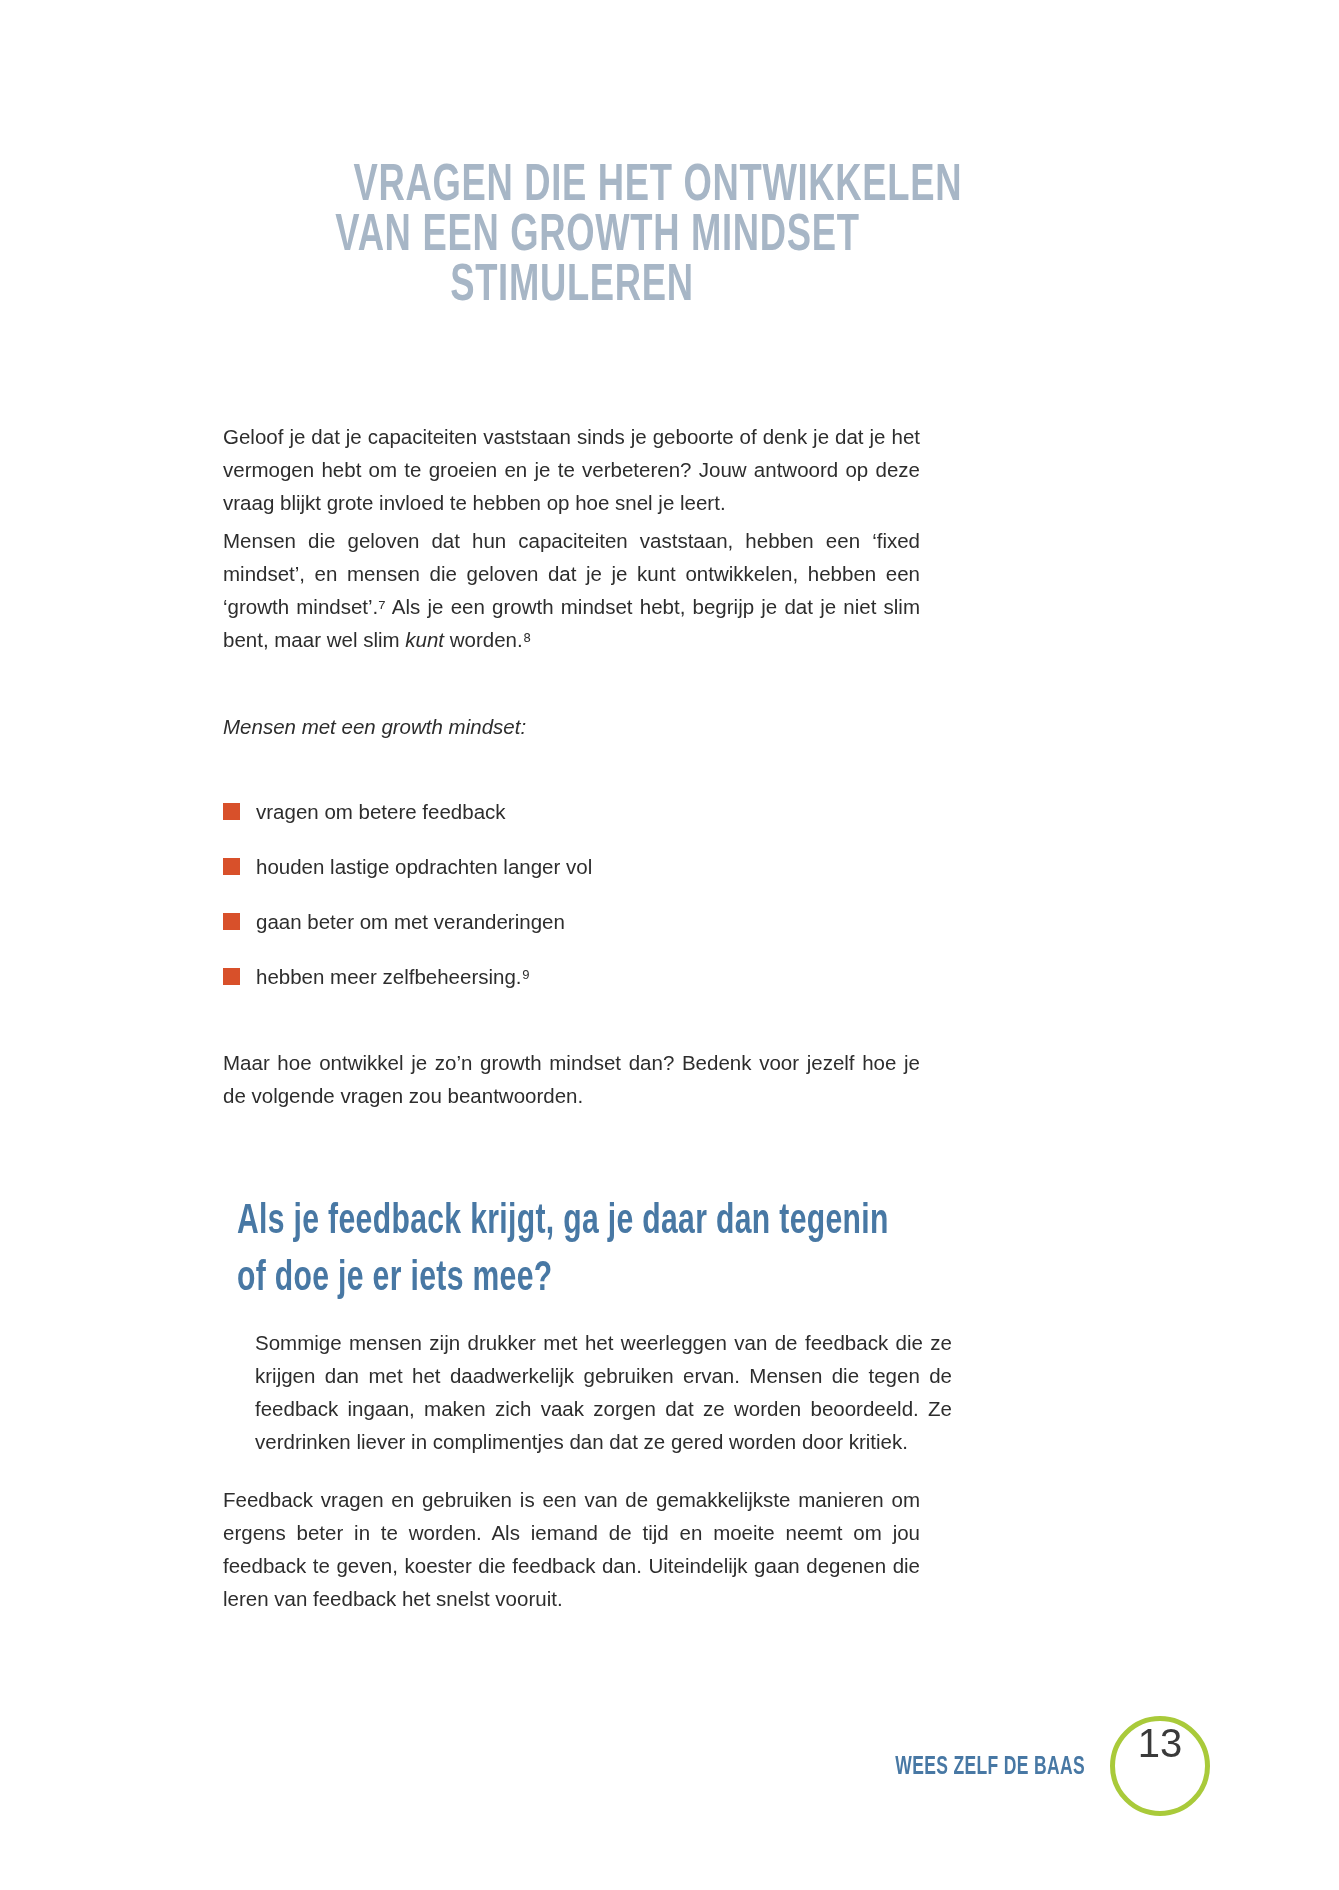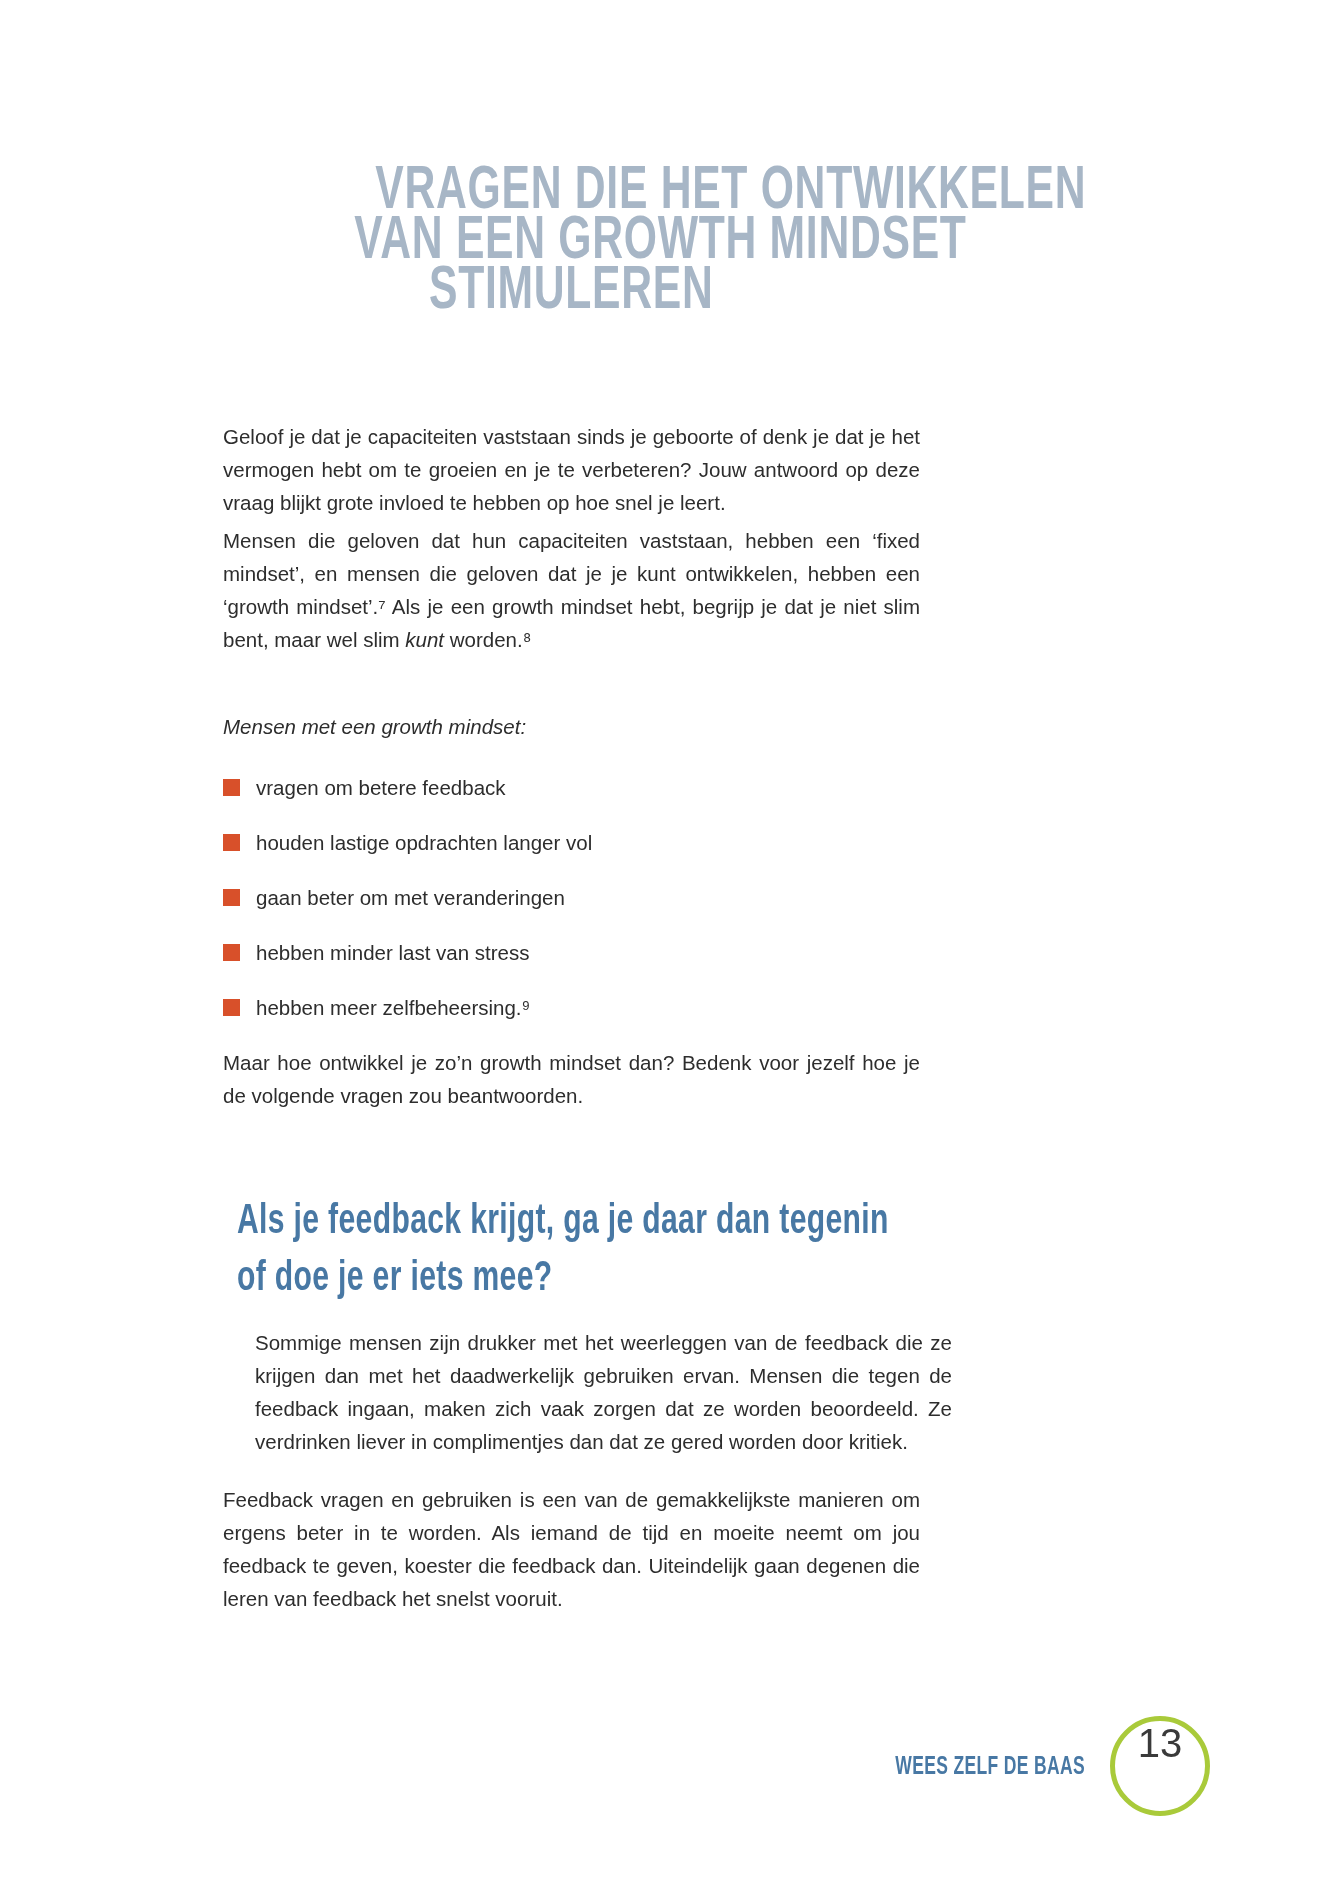--- a/index.html
+++ b/index.html
@@ -17,37 +17,37 @@
     width:1339px;height:1890px;
     background:#ffffff;
     font-family:"Liberation Sans",sans-serif;
     overflow:hidden;
   }
   
   .h1{
     position:absolute;left:223px;top:152px;width:697px;
     text-align:center;
     color:var(--heading-primary);
-    font-weight:bold;font-size:61px;
+    font-weight:bold;font-size:52px;
   }
   .h1 .line{display:block;height:50px;}
   .h1 .cond{
     display:inline-block;white-space:nowrap;line-height:50px;
     transform:scaleX(0.70);transform-origin:50% 50%;
     letter-spacing:1px;
   }
   
   .body-text{
     position:absolute;left:223px;width:697px;margin:0;
     font-size:20.5px;line-height:33px;color:var(--body-text);
     text-align:justify;
   }
   .body-text em{font-style:italic;}
   
-  .blist{position:absolute;left:223px;top:774px;width:697px;text-align:center;}
+  .blist{position:absolute;left:223px;top:798px;width:697px;text-align:center;}
   .blist .row{display:flex;align-items:flex-start;margin-bottom:27px;}
   .blist .sq{
     width:17px;height:17px;flex:none;margin-top:5px;
     background:var(--bullet);
   }
   .blist .txt{
     margin-left:16px;
     font-size:20.5px;line-height:28px;color:var(--body-text);
   }
   
@@ -107,24 +107,20 @@
     <div class="row">
       <span class="sq"></span>
       <span class="txt">houden lastige opdrachten langer vol</span>
     </div>
     <div class="row">
       <span class="sq"></span>
       <span class="txt">gaan beter om met veranderingen</span>
     </div>
     <div class="row">
       <span class="sq"></span>
-      <span class="txt">hebben minder last van stress</span>
-    </div>
-    <div class="row">
-      <span class="sq"></span>
       <span class="txt">hebben meer zelfbeheersing.⁹</span>
     </div>
   </div>
 
   <p class="body-text" style="top:1046px;">Maar hoe ontwikkel je zo’n growth mindset dan? Bedenk voor jezelf hoe je de volgende vragen zou beantwoorden.</p>
 
   <div class="h2">
     <span class="line"><span class="cond">Als je feedback krijgt, ga je daar dan tegenin</span></span>
     <span class="line"><span class="cond">of doe je er iets mee?</span></span>
   </div>

